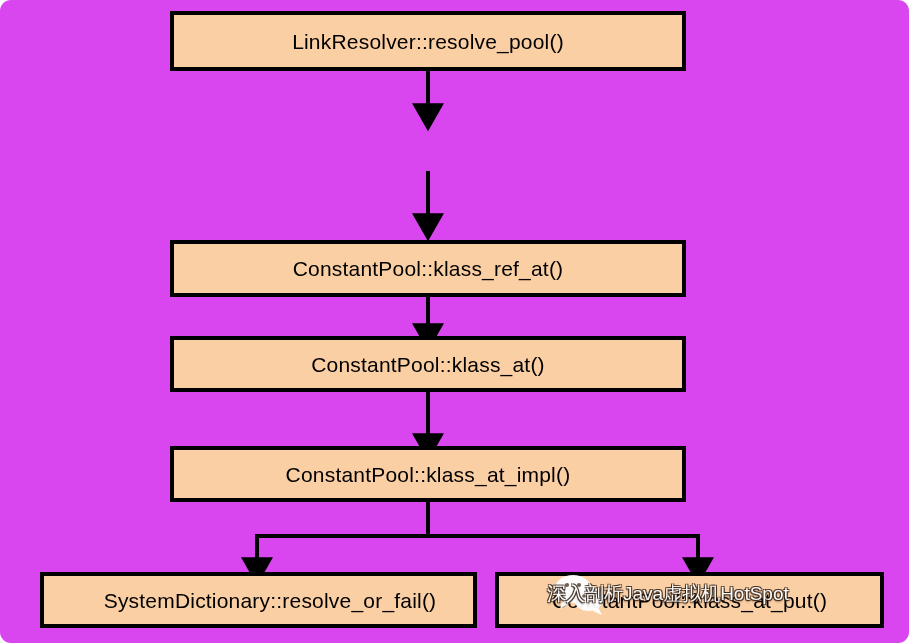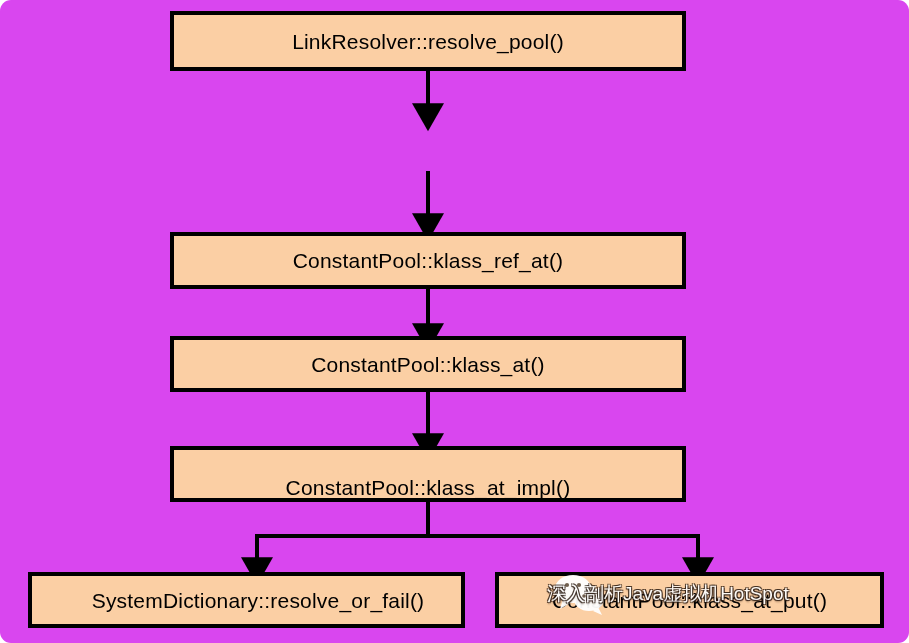--- a/index.html
+++ b/index.html
@@ -105,33 +105,33 @@
     <line x1="257" y1="534" x2="257" y2="562" stroke="#000000" stroke-width="4" marker-end="url(#arrow)"></line>
 
     <line x1="698" y1="534" x2="698" y2="562" stroke="#000000" stroke-width="4" marker-end="url(#arrow)"></line>
   </svg>
 
   <div class="node" style="left:170px; top:11px; width:516px; height:60px;">
     <span class="node-label">LinkResolver::resolve_pool()</span>
   </div>
 
 
-  <div class="node" style="left:170px; top:232px; width:516px; height:57px;">
+  <div class="node" style="left:170px; top:240px; width:516px; height:57px;">
     <span class="node-label">ConstantPool::klass_ref_at()</span>
   </div>
 
   <div class="node" style="left:170px; top:336px; width:516px; height:56px;text-align:center;">
     <span class="node-label">ConstantPool::klass_at()</span>
   </div>
 
-  <div class="node" style="left:170px; top:446px; width:516px; height:56px;align-items:flex-end;">
+  <div class="node" style="left:170px; top:446px; width:516px; height:56px;">
     <span class="node-label">ConstantPool::klass_at_impl()</span>
   </div>
 
-  <div class="node" style="left:28px; top:572px; width:437px; height:56px;padding-left:23px;">
+  <div class="node" style="left:40px; top:572px; width:437px; height:56px;padding-left:23px;">
     <span class="node-label">SystemDictionary::resolve_or_fail()</span>
   </div>
 
   <div class="node" style="left:495px; top:572px; width:389px; height:56px;">
     <span class="node-label">ConstantPool::klass_at_put()</span>
   </div>
 
   <div class="watermark">
     <svg class="wm-logo" viewBox="0 0 54 42" xmlns="http://www.w3.org/2000/svg">
       <g fill="#ffffff">

